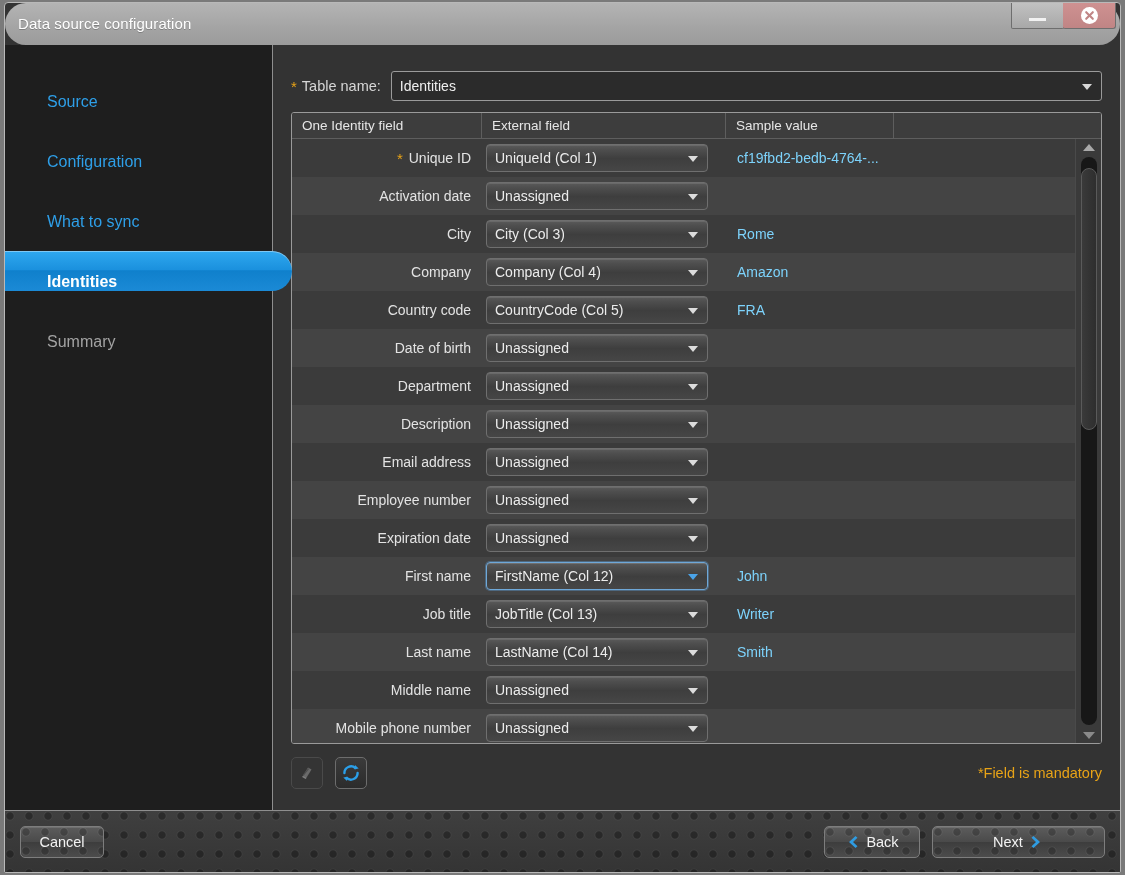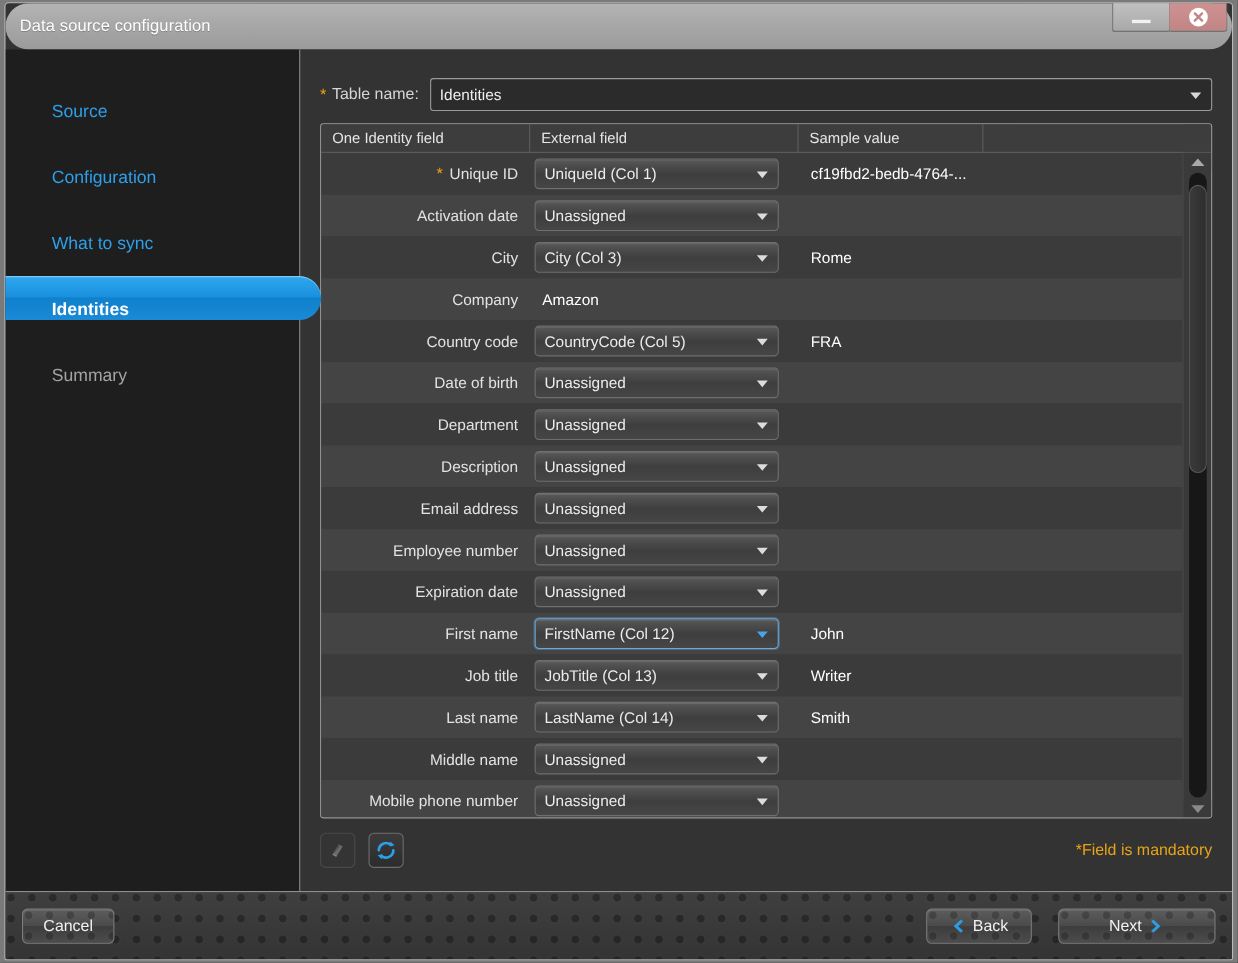--- a/index.html
+++ b/index.html
@@ -191,21 +191,21 @@
     border-top: 6px solid #dcdcdc;
   }
   .combo.focused {
     border-color: #6fa8d8;
     box-shadow: inset 0 1px 0 rgba(255,255,255,.14), 0 0 0 1px rgba(90,150,205,.45);
   }
   .combo.focused .caret { border-top-color: #4aa3e8; }
 
   .cell-sample {
     flex: 1 1 auto;
-    font-size: 14px; color: #ffffff;
+    font-size: 14px; color: #7dd3fc;
     padding-left: 11px;
     white-space: nowrap; overflow: hidden;
   }
 
   
   #grid-scroll {
     width: 26px; flex: 0 0 26px;
     background: #3a3a3a;
     border-left: 1px solid #4a4a4a;
     position: relative;
@@ -292,21 +292,21 @@
       linear-gradient(to bottom, #5c5c5c 0%, #4a4a4a 50%, #3d3d3d 51%, #4c4c4c 100%);
     background-size: 19px 19px, 100% 100%;
     color: #f2f2f2; font-size: 14.5px;
     display: flex; align-items: center; justify-content: center;
     gap: 7px;
     cursor: pointer;
     box-shadow: inset 0 1px 0 rgba(255,255,255,.12);
   }
   #btn-cancel { width: 84px; }
   #btn-back { width: 96px; margin-left: auto; }
-  #btn-next { width: 143px; margin-left: 24px; }
+  #btn-next { width: 173px; margin-left: 12px; }
   .chev { display: block; }
 </style>
 </head>
 <body>
 
 <div id="window">
 
   <div id="titlebar">
     <div id="title-text">Data source configuration</div>
     <div id="wincontrols">
@@ -397,20 +397,26 @@
                   <div class="combo">
                     <span class="txt">City (Col 3)</span>
                     <span class="caret"></span>
                   </div>
                 </div>
                 <div class="cell-sample">Rome</div>
               </div>
               <div class="row even">
                 <div class="cell-label">
                   <span>Company</span>
+                </div>
+                <div class="cell-ext">
+                  <div class="combo">
+                    <span class="txt">Company (Col 4)</span>
+                    <span class="caret"></span>
+                  </div>
                 </div>
                 <div class="cell-sample">Amazon</div>
               </div>
               <div class="row odd">
                 <div class="cell-label">
                   <span>Country code</span>
                 </div>
                 <div class="cell-ext">
                   <div class="combo">
                     <span class="txt">CountryCode (Col 5)</span>

